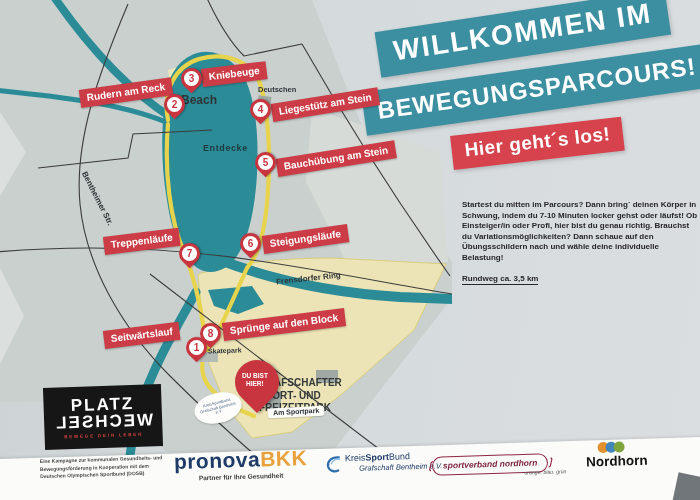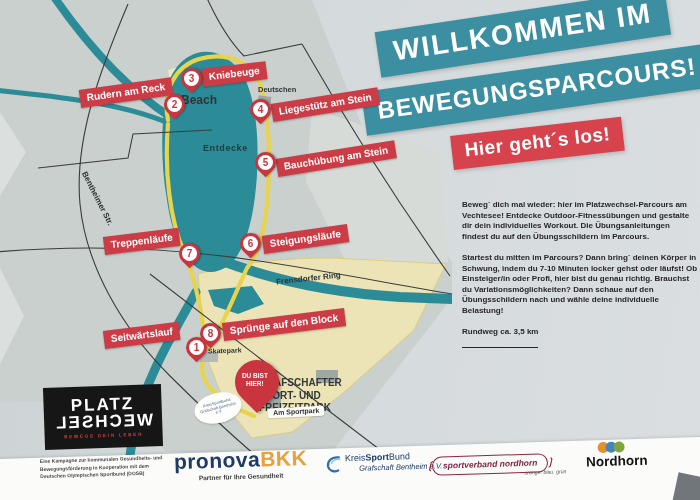--- a/index.html
+++ b/index.html
@@ -65,21 +65,21 @@
     padding:6px 16px 8px;transform:rotate(-8.5deg);transform-origin:left center;}
   .b2{left:364px;top:92px;background:#3b8fa0;font-size:24px;letter-spacing:1px;
     padding:7px 14px 9px;transform:rotate(-8deg);transform-origin:left center;}
   .b3{left:452px;top:136px;background:#d6434c;font-size:19px;letter-spacing:.5px;
     padding:5px 13px 7px;transform:rotate(-6.5deg);transform-origin:left center;}
 
   
   .intro{position:absolute;left:462px;top:200px;width:236px;color:#26262b;
     font-size:8px;line-height:1.32;font-weight:bold;}
   .intro p{margin:0 0 11px;}
-  .intro .dist span{border-bottom:1px solid #26262b;padding-bottom:11px;}
+  .intro .dist span{border-bottom:1px solid #26262b;padding-bottom:1px;}
 
   
   .band{position:absolute;left:-15px;top:448px;width:730px;height:80px;background:#fbfbfa;
     transform:rotate(-1.8deg);box-shadow:0 -1px 3px rgba(0,0,0,.12);z-index:5;}
   .sponsor{position:absolute;z-index:6;transform:rotate(-1.8deg);}
 
   .pw-box{left:44px;top:386px;width:118px;height:62px;background:#161616;z-index:7;
     display:flex;flex-direction:column;align-items:center;justify-content:center;transform:rotate(-2deg);}
   .pw-box .w1,.pw-box .w2{color:#fff;font-weight:bold;font-size:17px;letter-spacing:2px;line-height:1.02;}
   .pw-box .w2 .mirror{display:inline-block;transform:scaleX(-1);}
@@ -226,21 +226,20 @@
       <span>HIER!</span>
     </div>
   </div>
   <div class="ksb-bubble">KreisSportBund Grafschaft Bentheim e.V.</div>
 
   <div class="banner b1">WILLKOMMEN IM</div>
   <div class="banner b2">BEWEGUNGSPARCOURS!</div>
   <div class="banner b3">Hier geht´s los!</div>
 
   <div class="intro">
-    <p>Beweg´ dich mal wieder: hier im Platzwechsel-Parcours am Vechtesee! Entdecke Outdoor-Fitnessübungen und gestalte dir dein individuelles Workout. Die Übungsanleitungen findest du auf den Übungsschildern im Parcours.</p>
     <p>Startest du mitten im Parcours? Dann bring´ deinen Körper in Schwung, indem du 7-10 Minuten locker gehst oder läufst! Ob Einsteiger/in oder Profi, hier bist du genau richtig. Brauchst du Variationsmöglichkeiten? Dann schaue auf den Übungsschildern nach und wähle deine individuelle Belastung!</p>
     <p class="dist"><span>Rundweg ca. 3,5 km</span></p>
   </div>
 
   <div class="band"></div>
 
   <div class="sponsor pw-box" style="position:absolute;">
     <div class="w1">PLATZ</div>
     <div class="w2"><span class="mirror">WECHSEL</span></div>
     <div class="tag">BEWEGE DEIN LEBEN</div>

